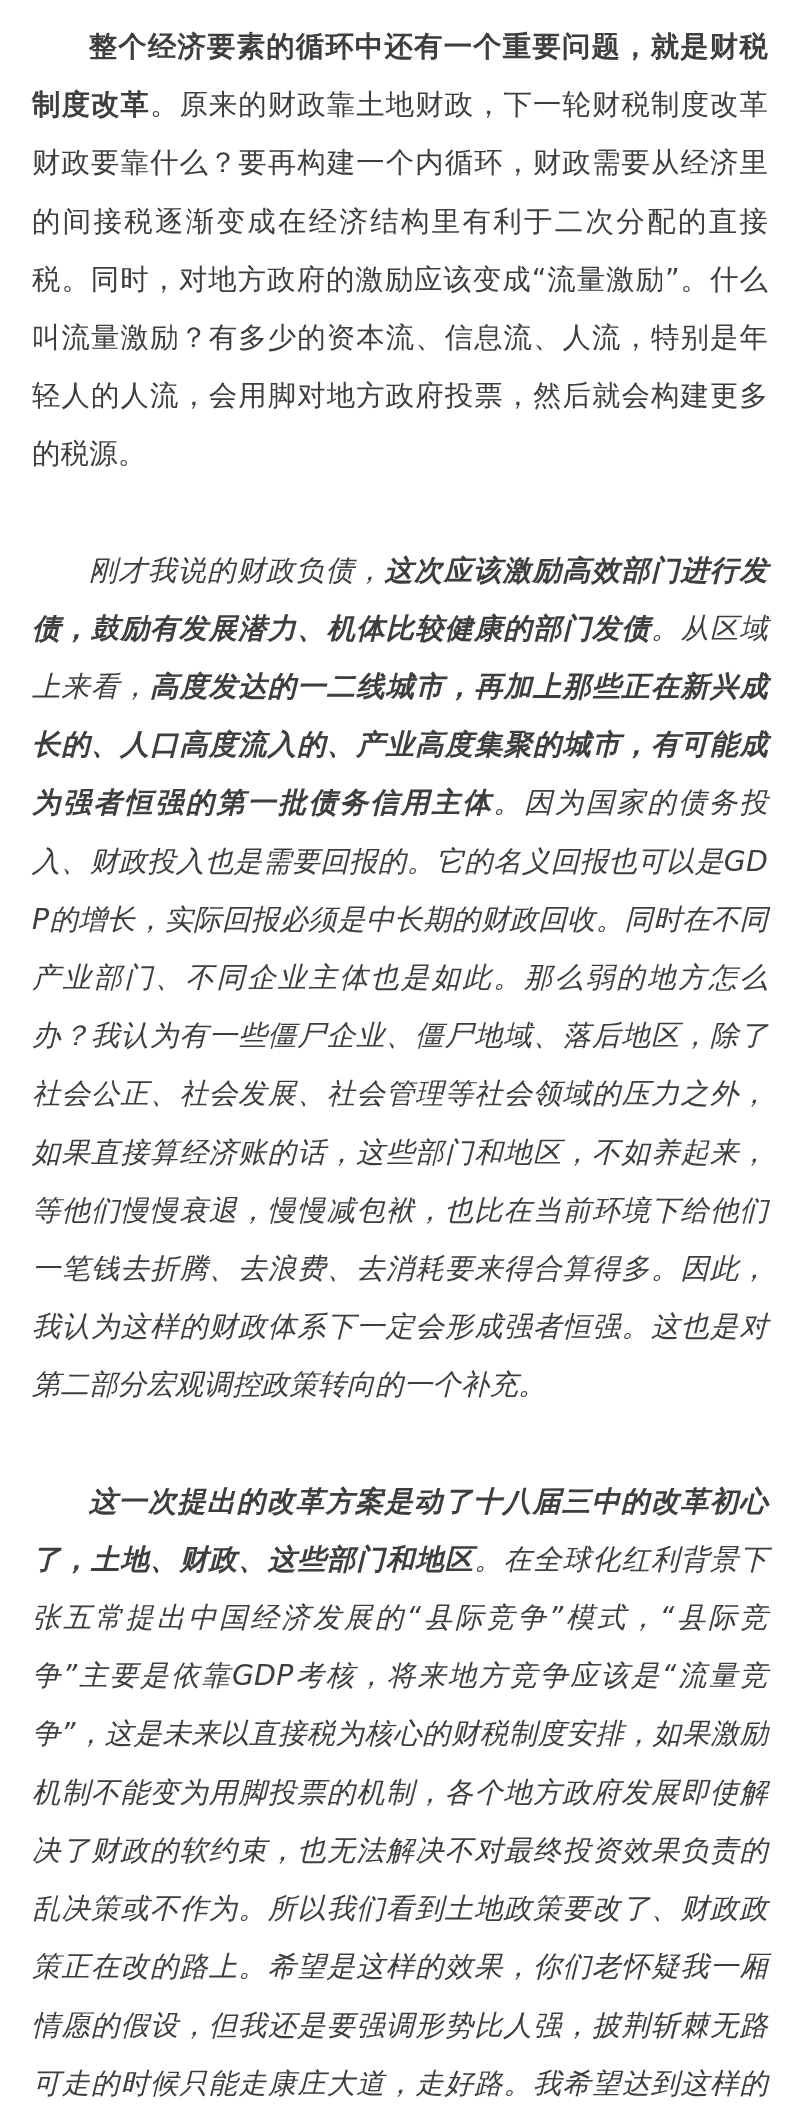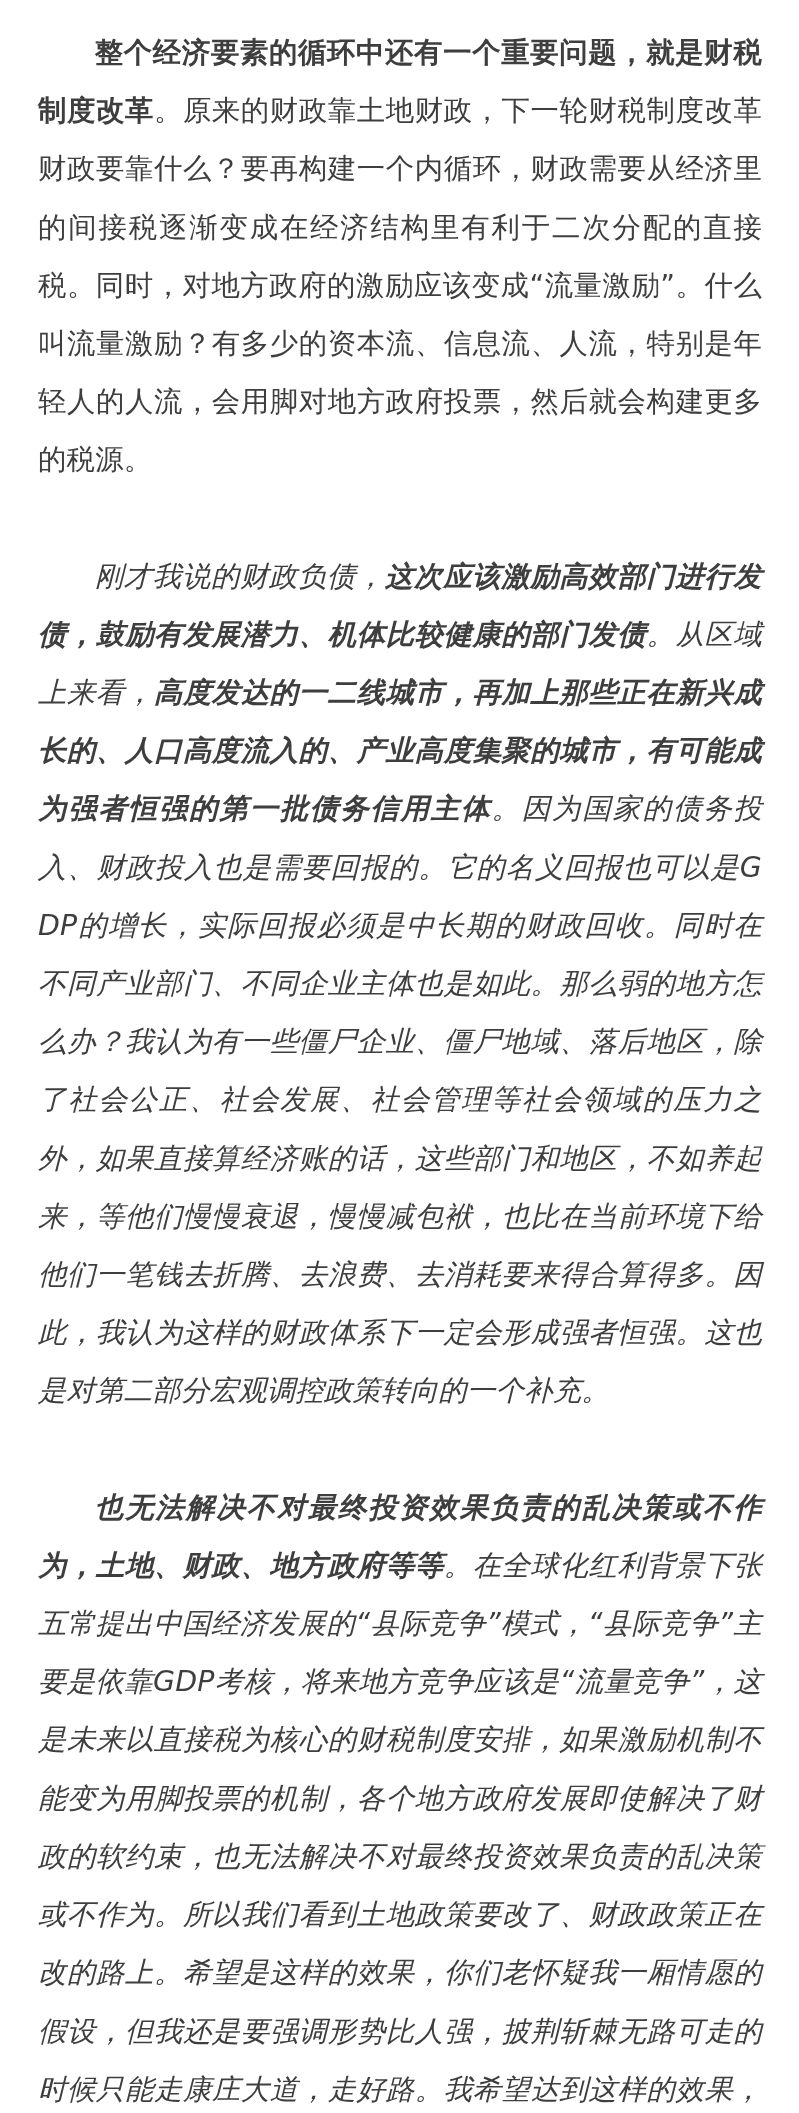--- a/index.html
+++ b/index.html
@@ -16,21 +16,21 @@
       box-sizing: border-box;
       width: 799px;
       padding: 16px 29px 0 30px;
       color: #3e3e3e;
       font-family: "DejaVu Sans", "Liberation Sans", sans-serif;
       font-size: 28.4px;
       line-height: 58.2px;
       letter-spacing: 0.2px;
     }
     .para {
-      margin: 8px;
+      margin: 2px;
       text-indent: 2em;
       text-align: justify;
       word-break: break-all;
     }
     .para + .para {
       margin-top: 58px;
       font-style: italic;
     }
     .b {
       font-weight: bold;
@@ -43,16 +43,16 @@
 
   <p class="para">
     <span class="b">整个经济要素的循环中还有一个重要问题，就是财税制度改革</span><span>。原来的财政靠土地财政，下一轮财税制度改革财政要靠什么？要再构建一个内循环，财政需要从经济里的间接税逐渐变成在经济结构里有利于二次分配的直接税。同时，对地方政府的激励应该变成“流量激励”。什么叫流量激励？有多少的资本流、信息流、人流，特别是年轻人的人流，会用脚对地方政府投票，然后就会构建更多的税源。</span>
   </p>
 
   <p class="para">
     <span>刚才我说的财政负债，</span><span class="b">这次应该激励高效部门进行发债，鼓励有发展潜力、机体比较健康的部门发债</span><span>。从区域上来看，</span><span class="b">高度发达的一二线城市，再加上那些正在新兴成长的、人口高度流入的、产业高度集聚的城市，有可能成为强者恒强的第一批债务信用主体</span><span>。因为国家的债务投入、财政投入也是需要回报的。它的名义回报也可以是GDP的增长，实际回报必须是中长期的财政回收。同时在不同产业部门、不同企业主体也是如此。那么弱的地方怎么办？我认为有一些僵尸企业、僵尸地域、落后地区，除了社会公正、社会发展、社会管理等社会领域的压力之外，如果直接算经济账的话，这些部门和地区，不如养起来，等他们慢慢衰退，慢慢减包袱，也比在当前环境下给他们一笔钱去折腾、去浪费、去消耗要来得合算得多。因此，我认为这样的财政体系下一定会形成强者恒强。这也是对第二部分宏观调控政策转向的一个补充。</span>
   </p>
 
   <p class="para">
-    <span class="b">也无法解决不对最终投资效果负责的乱决策或不作为，土地、财政、地方政府等等</span><span>。在全球化红利背景下张五常提出中国经济发展的“县际竞争”模式，“县际竞争”主要是依靠GDP考核，将来地方竞争应该是“流量竞争”，这是未来以直接税为核心的财税制度安排，如果激励机制不能变为用脚投票的机制，各个地方政府发展即使解决了财政的软约束，也无法解决不对最终投资效果负责的乱决策或不作为。所以我们看到土地政策要改了、财政政策正在改的路上。希望是这样的效果，你们老怀疑我一厢情愿的假设，但我还是要强调形势比人强，披荆斩棘无路可走的时候只能走康庄大道，走好路。我希望达到这样的效果，也认为这一步走下去是有可能的。</span>
+    <span class="b">这一次提出的改革方案是动了十八届三中的改革初心了，土地、财政、这些部门和地区</span><span>。在全球化红利背景下张五常提出中国经济发展的“县际竞争”模式，“县际竞争”主要是依靠GDP考核，将来地方竞争应该是“流量竞争”，这是未来以直接税为核心的财税制度安排，如果激励机制不能变为用脚投票的机制，各个地方政府发展即使解决了财政的软约束，也无法解决不对最终投资效果负责的乱决策或不作为。所以我们看到土地政策要改了、财政政策正在改的路上。希望是这样的效果，你们老怀疑我一厢情愿的假设，但我还是要强调形势比人强，披荆斩棘无路可走的时候只能走康庄大道，走好路。我希望达到这样的效果，也认为这一步走下去是有可能的。</span>
   </p>
 
 </div>
 
 </body></html>

